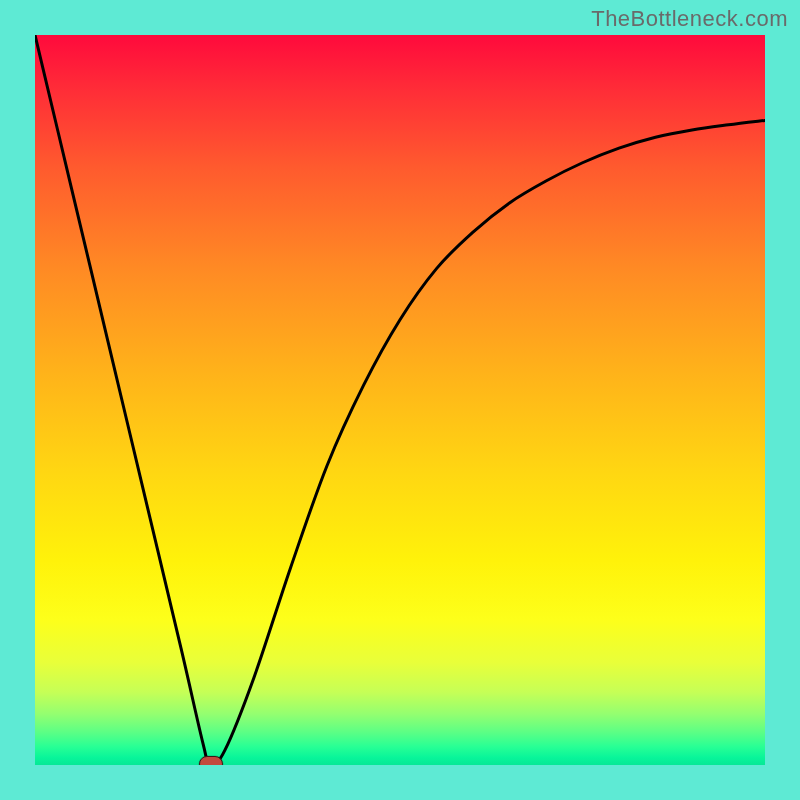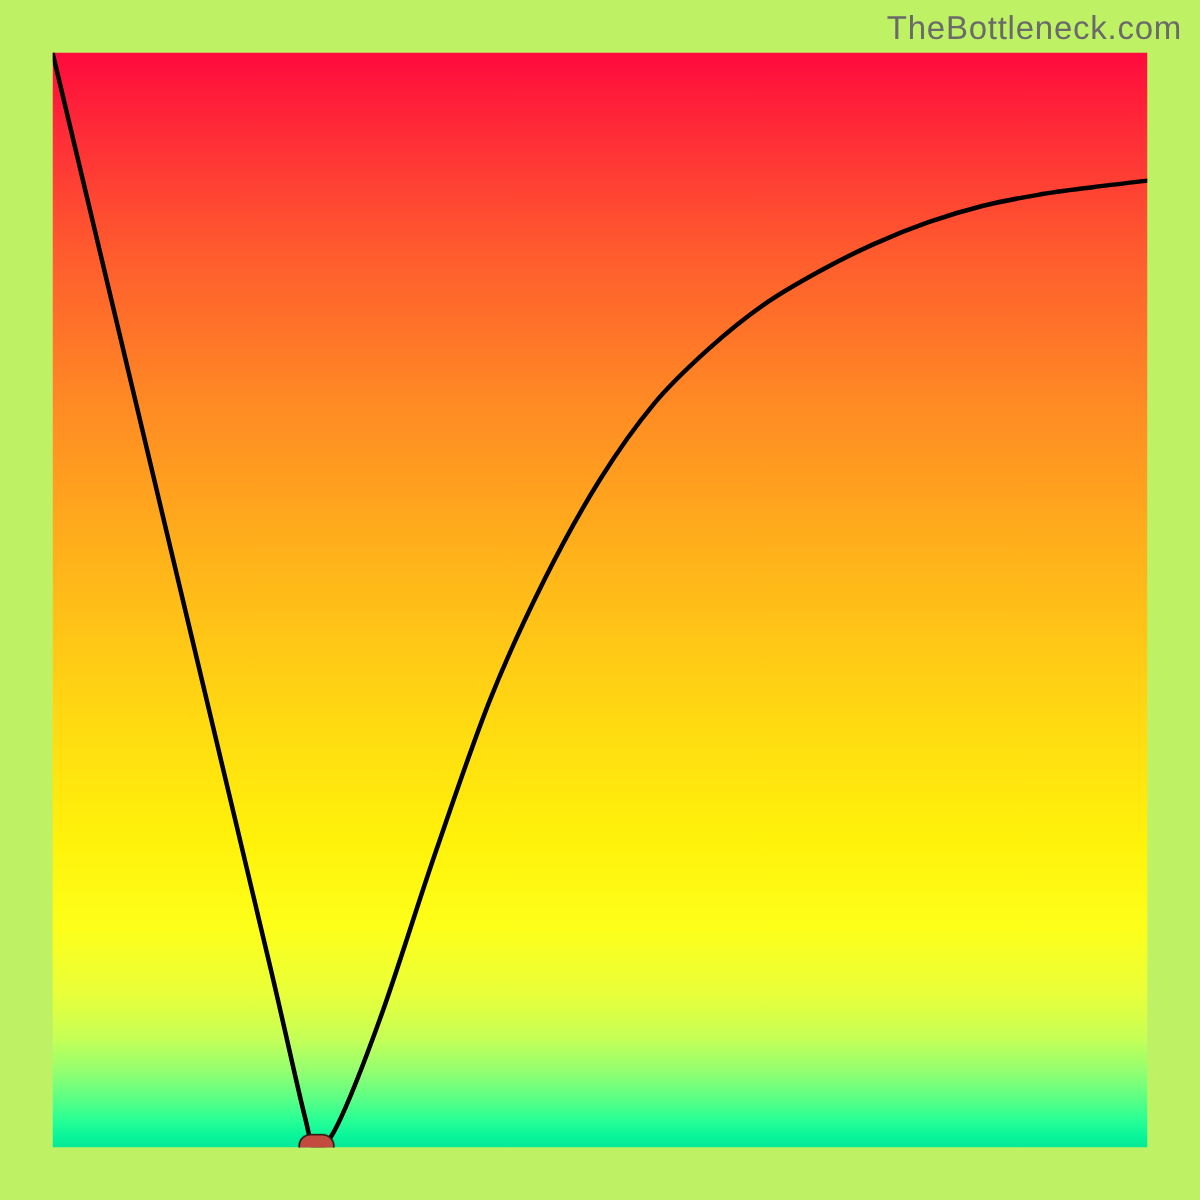--- a/index.html
+++ b/index.html
@@ -9,21 +9,21 @@
     height: 800px;
     background: #000;
     overflow: hidden;
   }
   .frame {
     position: absolute;
     left: 0;
     top: 0;
     width: 800px;
     height: 800px;
-    background: #bef264;
+    background: #5eead4;
   }
   .plot-area {
     position: absolute;
     left: 35px;
     top: 35px;
     width: 730px;
     height: 730px;
     overflow: hidden;
   }
   .gradient {

